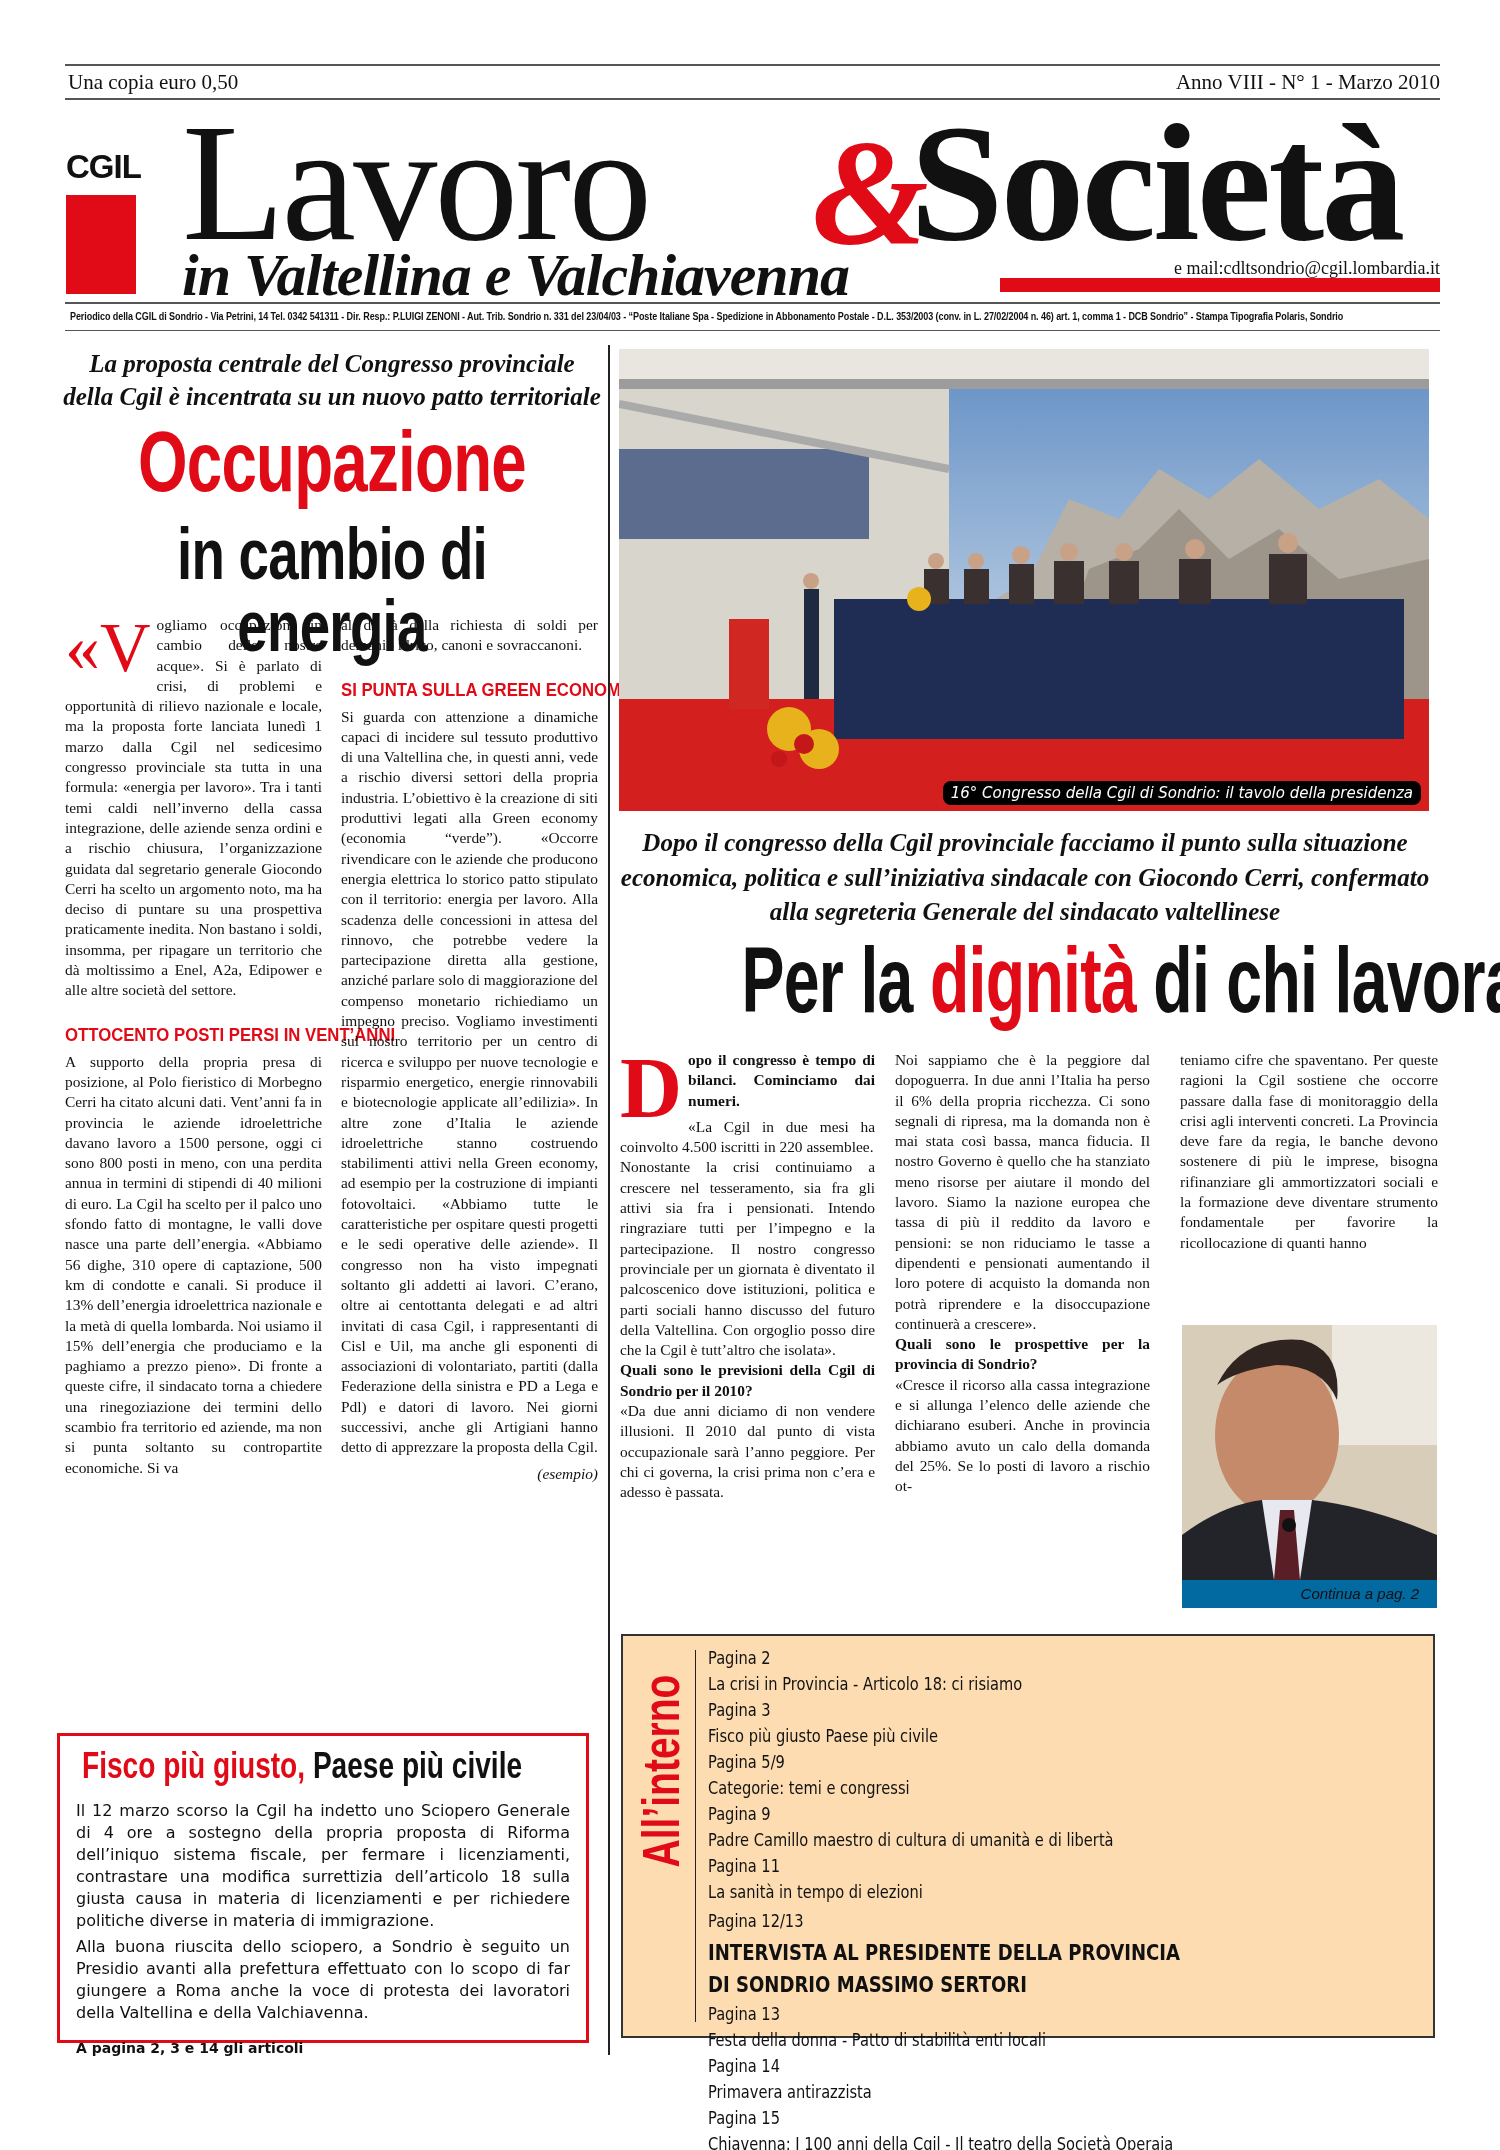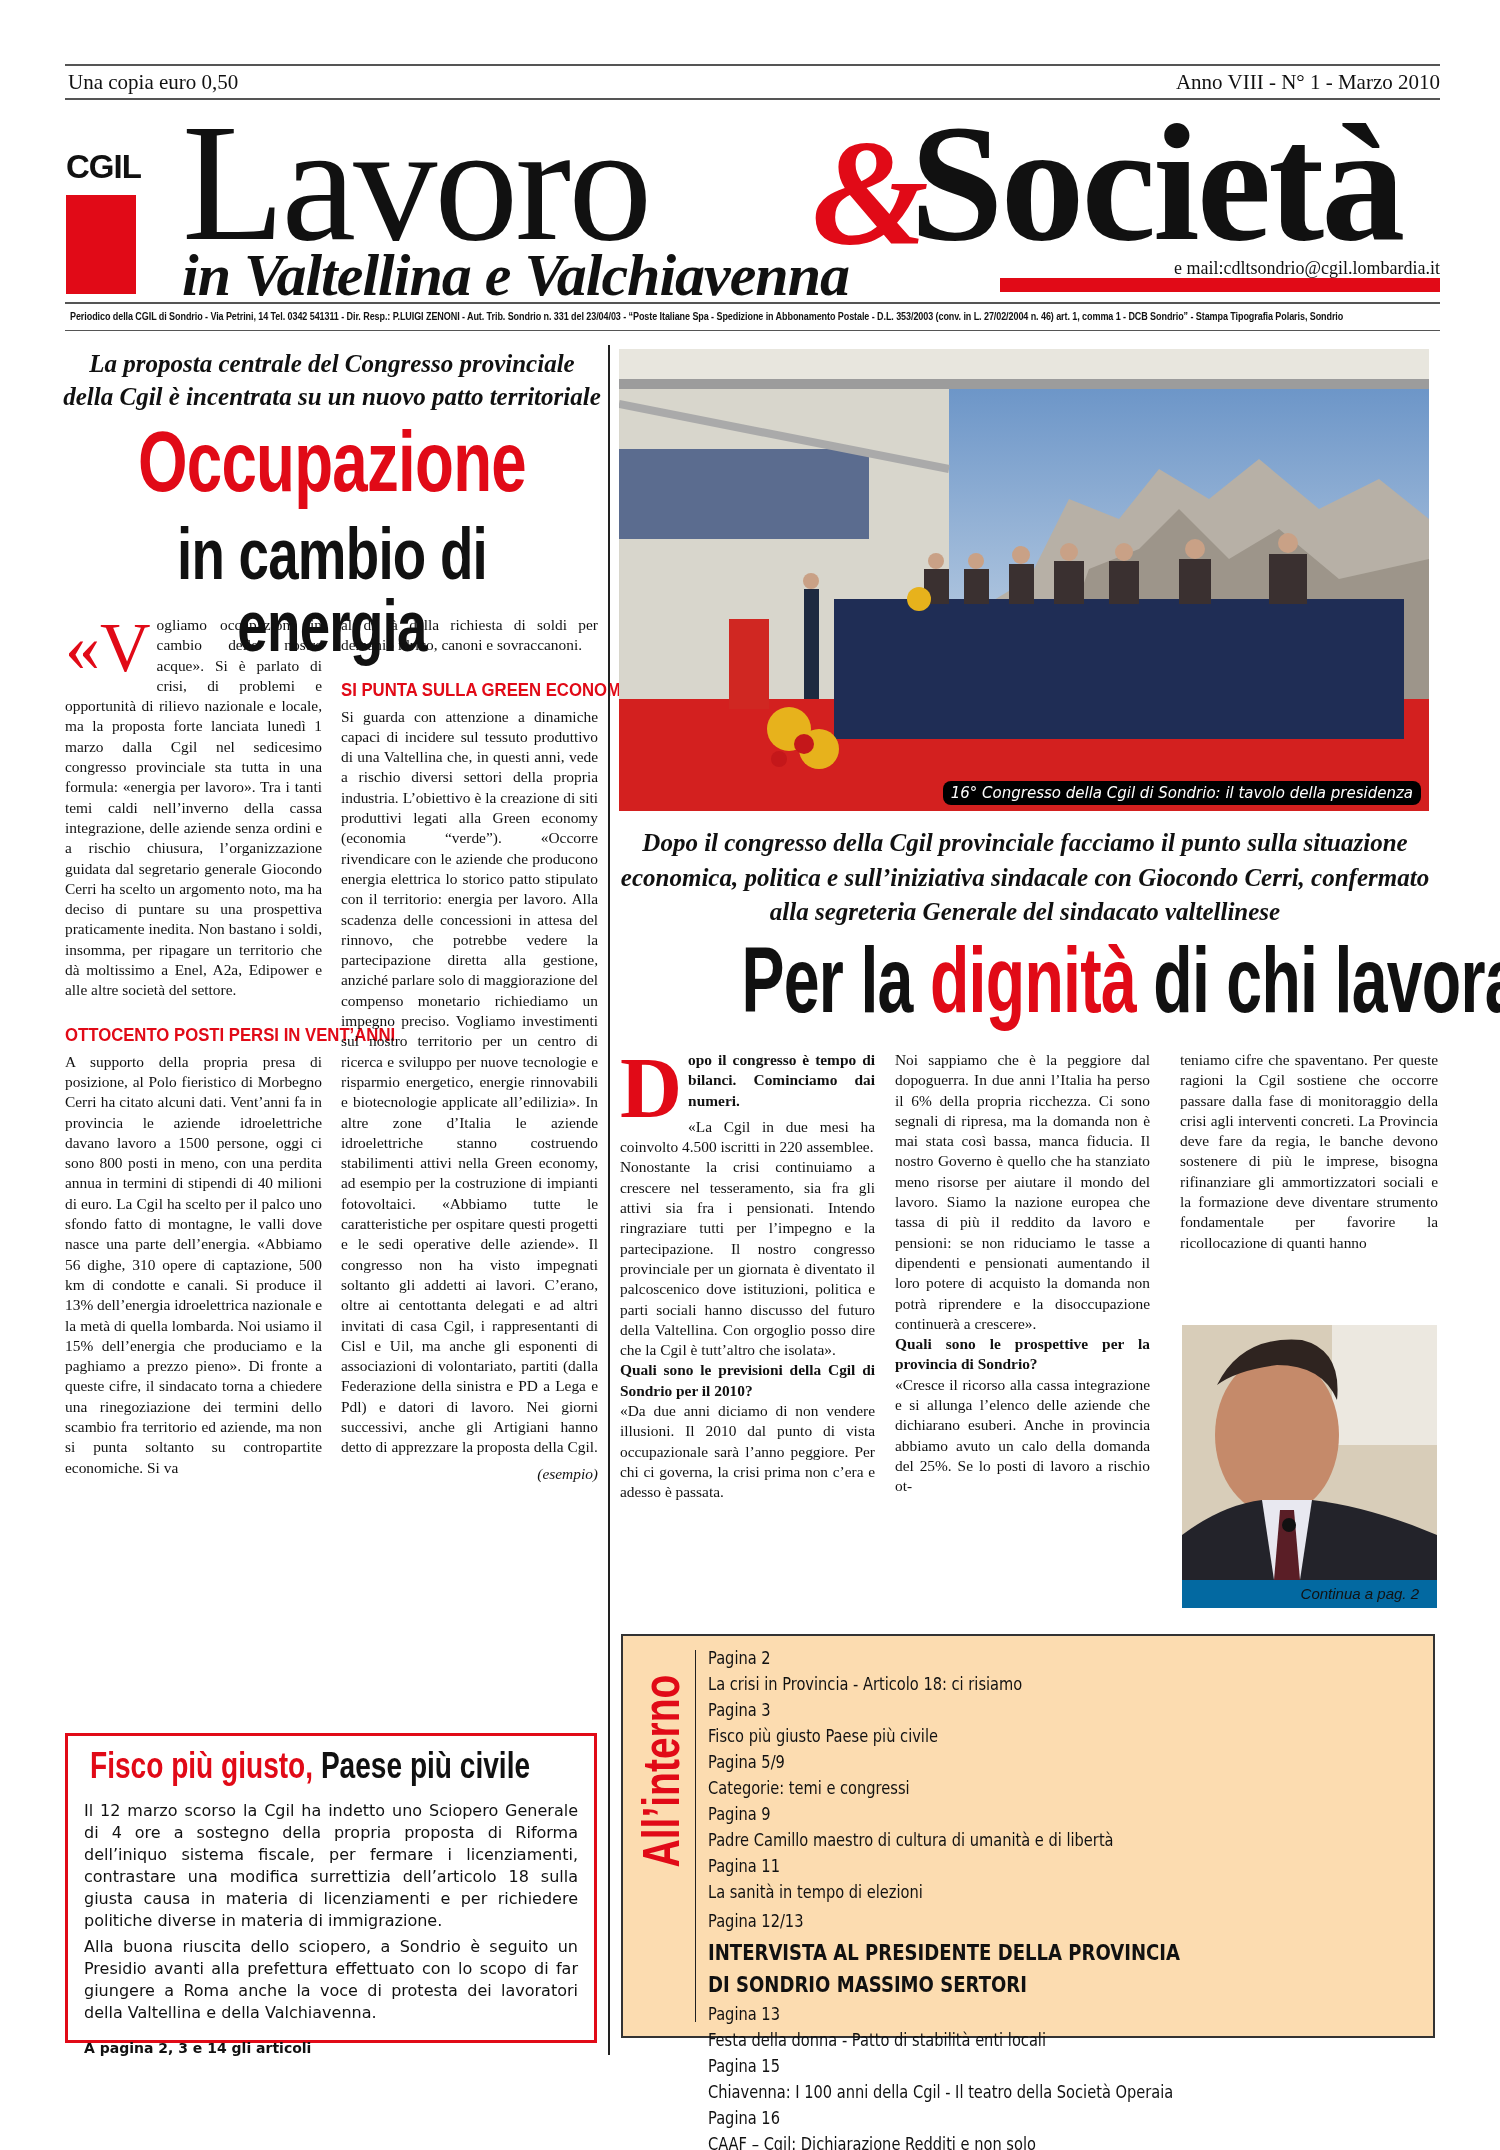--- a/index.html
+++ b/index.html
@@ -33,21 +33,21 @@
   .hl-occ { left: 62px; top: 418px; width: 540px; text-align: center; font-size: 86px; line-height: 1; font-family: "Liberation Sans", sans-serif; font-weight: bold; color: #e10a17; transform: scaleX(0.74); transform-origin: center; letter-spacing: -1px; }
   .hl-energ { left: 62px; top: 518px; width: 540px; text-align: center; font-size: 72px; line-height: 1; font-family: "Liberation Sans", sans-serif; font-weight: bold; transform: scaleX(0.76); transform-origin: center; letter-spacing: -1px; }
 
   .col { position: absolute; font-size: 15.4px; line-height: 20.3px; text-align: justify; hyphens: auto; }
   .col p { margin: 0; }
   .dropcap-q { float: left; font-size: 70px; line-height: 62px; color: #e10a17; margin: 2px 6px 0 0; }
   .subhead { font-family: "Liberation Sans", sans-serif; font-weight: bold; color: #e10a17; font-size: 19px; line-height: 23px; text-transform: uppercase; margin: 22px 0 6px; transform: scaleX(0.88); transform-origin: left; white-space: nowrap; }
   .byline { text-align: right; font-style: italic; margin-top: 6px; }
 
   
-  .fisco { left: 65px; top: 1733px; width: 532px; height: 310px; border: 3px solid #e10a17; padding: 8px 16px; }
+  .fisco { left: 57px; top: 1733px; width: 532px; height: 310px; border: 3px solid #e10a17; padding: 8px 16px; }
   .fisco-title { font-family: "Liberation Sans", sans-serif; font-weight: bold; font-size: 36px; line-height: 44px; white-space: nowrap; transform: scaleX(0.78); transform-origin: left; margin-left: 6px; }
   .fisco-body { font-family: "DejaVu Sans", sans-serif; font-size: 16px; line-height: 22px; text-align: justify; margin-top: 12px; }
   .fisco-body p + p { margin-top: 4px; }
   .fisco-foot { font-family: "DejaVu Sans", sans-serif; font-weight: bold; font-size: 14px; margin-top: 16px; }
 
   
   .photo { left: 619px; top: 349px; width: 810px; height: 462px; overflow: hidden; background: #ddd; }
   .photo svg { display: block; }
   .caption { position: absolute; right: 8px; bottom: 6px; background: #000; color: #fff; font-family: "DejaVu Sans", sans-serif; font-style: italic; font-size: 15px; padding: 3px 8px; white-space: nowrap; border-radius: 8px; }
 
@@ -249,20 +249,24 @@
         <div class="tt">
           <div>INTERVISTA AL PRESIDENTE DELLA PROVINCIA</div>
           <div>DI SONDRIO MASSIMO SERTORI</div>
         </div>
       </div>
       <div class="irow">
         <div class="pg">Pagina 13</div>
         <div class="tt">Festa della donna - Patto di stabilità enti locali</div>
       </div>
       <div class="irow">
+        <div class="pg">Pagina 14</div>
+        <div class="tt">Primavera antirazzista</div>
+      </div>
+      <div class="irow">
         <div class="pg">Pagina 15</div>
         <div class="tt">Chiavenna: I 100 anni della Cgil - Il teatro della Società Operaia</div>
       </div>
       <div class="irow">
         <div class="pg">Pagina 16</div>
         <div class="tt">CAAF – Cgil: Dichiarazione Redditi e non solo</div>
       </div>
       <div class="irow">
         <div class="pg">Pagina 17</div>
         <div class="tt">IAPS e difesa delle acque</div>

